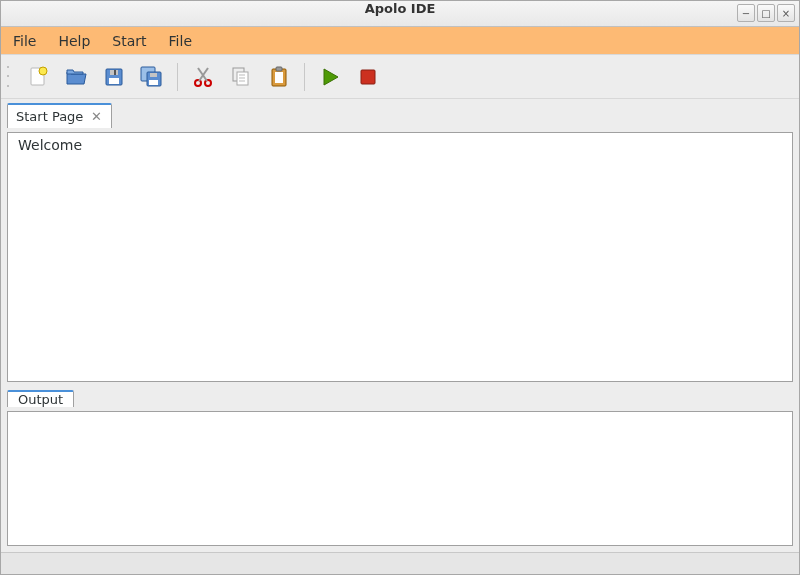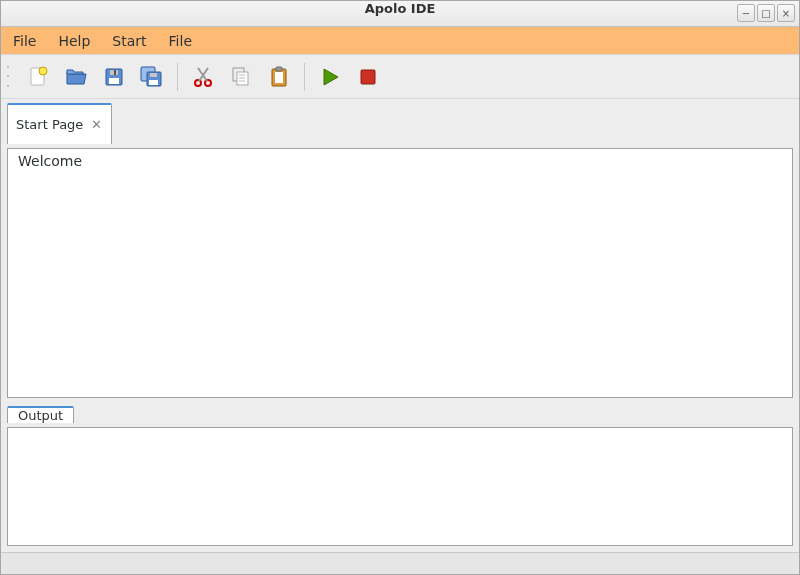--- a/index.html
+++ b/index.html
@@ -11,21 +11,21 @@
 .titlebar .controls .wbtn { width:18px; height:18px; border:1px solid #b0b0b0; background:linear-gradient(#fafafa,#e4e4e4); border-radius:2px; display:flex; align-items:center; justify-content:center; font-size:10px; color:#555; cursor:pointer; }
 .menubar { height:28px; display:flex; align-items:center; padding:0 10px; gap:18px; background:#fdba74; border-bottom:1px solid #d8d8d8; }
 .menubar .menu-item { font-size:14px; color:#2e3436; cursor:pointer; padding:2px 2px; }
 .toolbar { height:44px; display:flex; align-items:center; padding:0 6px; gap:8px; background:#ededed; border-bottom:1px solid #d8d8d8; }
 .toolbar .grip { width:6px; height:28px; display:flex; flex-direction:column; justify-content:space-around; margin-right:2px; }
 .toolbar .grip span { width:2px; height:2px; background:#b0b0b0; border-radius:50%; }
 .toolbar .tbtn { width:30px; height:30px; display:flex; align-items:center; justify-content:center; cursor:pointer; border-radius:2px; }
 .toolbar .sep { width:1px; height:28px; background:#c8c8c8; margin:0 2px; }
 .content { flex:1; display:flex; flex-direction:column; padding:4px 6px 0 6px; gap:4px; min-height:0; }
 .tabs-top { display:flex; }
-.tab { background:#fff; border:1px solid #a0a0a0; border-bottom:none; border-top:2px solid #4a90d9; border-radius:2px 2px 0 0; padding:12px 8px; display:flex; align-items:center; gap:6px; font-size:13px; cursor:pointer; }
+.tab { background:#fff; border:1px solid #a0a0a0; border-bottom:none; border-top:2px solid #4a90d9; border-radius:2px 2px 0 0; padding:4px 8px; display:flex; align-items:center; gap:6px; font-size:13px; cursor:pointer; }
 .tab .close { width:14px; height:14px; display:flex; align-items:center; justify-content:center; color:#888; font-size:13px; cursor:pointer; }
 .page-area { flex:0 0 250px; background:#fff; border:1px solid #a0a0a0; padding:4px 10px; font-size:14px; color:#2e3436; }
 .tabs-bottom { display:flex; margin-top:4px; }
 .tab2 { background:#fff; border:1px solid #a0a0a0; border-bottom:none; border-top:2px solid #4a90d9; border-radius:2px 2px 0 0; padding:0 10px; font-size:13px; cursor:pointer; }
 .output-area { flex:1; background:#fff; border:1px solid #a0a0a0; margin-bottom:6px; min-height:60px; }
 .statusbar { height:22px; background:#e6e6e6; border-top:1px solid #c8c8c8; }
 svg { display:block; }
 </style>
 </head>
 <body>

